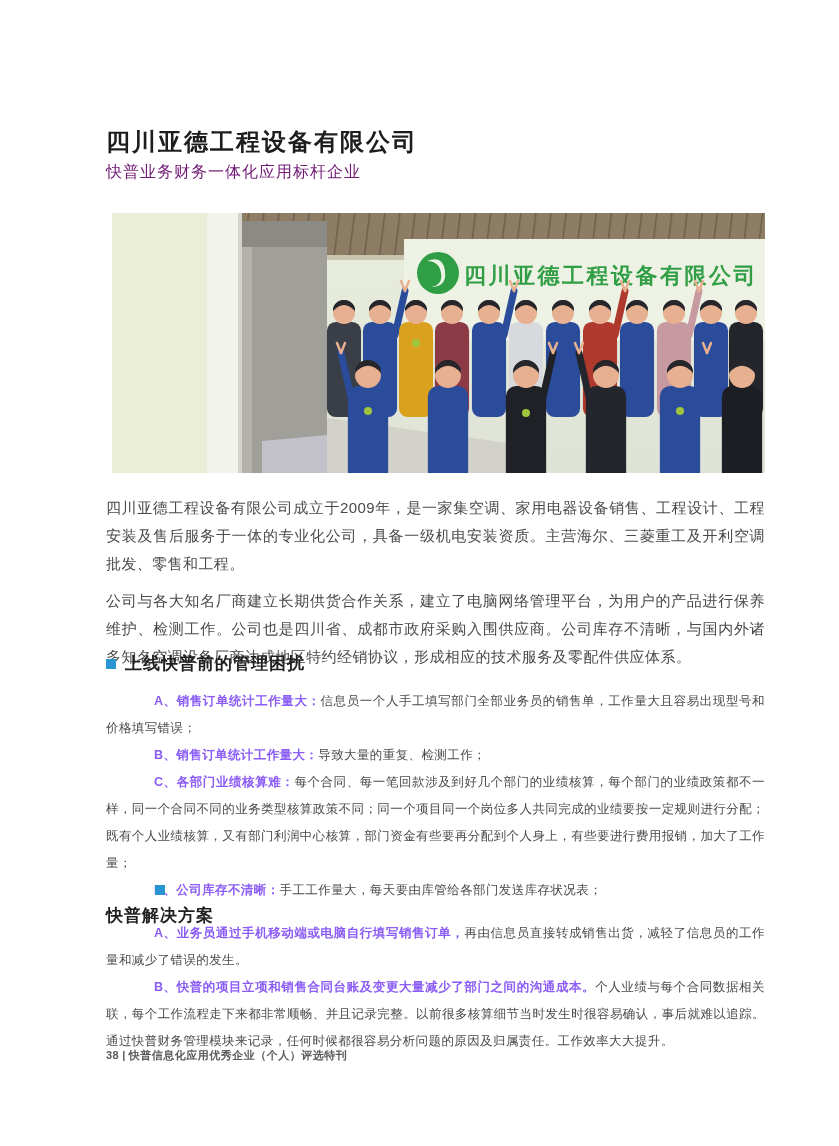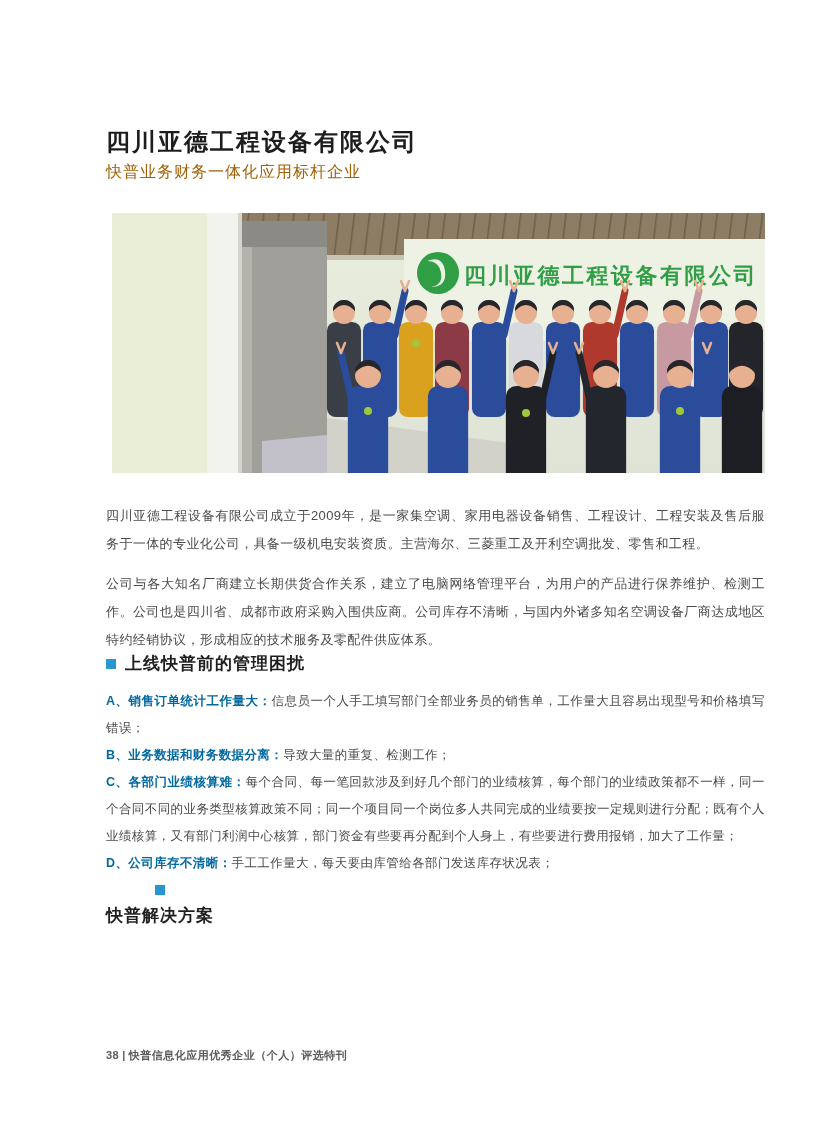--- a/index.html
+++ b/index.html
@@ -8,46 +8,46 @@
     font-family:"Liberation Sans","DejaVu Sans",sans-serif;
     margin:0 auto;overflow:hidden;color:#4a4a4a;
   }
   .abs{position:absolute;}
   .title{
     left:106px;top:126px;width:660px;
     font-size:24px;font-weight:bold;color:#1d1d1d;letter-spacing:2px;
   }
   .subtitle{
     left:106px;top:162px;width:660px;
-    font-size:16px;color:#a16207;letter-spacing:1px;
+    font-size:16px;color:#701a75;letter-spacing:1px;
   }
   .photo{
     left:112px;top:213px;width:653px;height:260px;display:block;
   }
   .intro{left:106px;top:490px;width:659px;}
   .intro p{
-    margin:12px 0 9px 0;font-size:13px;line-height:28px;
+    margin:4px 0 9px 0;font-size:15px;line-height:28px;
     letter-spacing:0.4px;text-align:justify;color:#4a4a4a;
   }
   .section-heading{
     display:flex;align-items:center;gap:9px;
     font-size:17px;font-weight:bold;color:#1f1f1f;letter-spacing:1px;
   }
   .section-heading .bullet{
     width:10px;height:10px;background:var(--accent,#2796d3);flex:0 0 auto;
   }
   .sec1-head{left:106px;top:652px;}
   .sec1-items{left:106px;top:688px;width:659px;}
   .sec2-head{left:106px;top:885px;flex-direction:column;}
   .sec2-items{left:106px;top:920px;width:659px;}
   .item{
     font-size:12.5px;line-height:27px;letter-spacing:0.4px;
     text-align:justify;color:#4a4a4a;
   }
-  .item b{color:#0369a1;}
+  .item b{color:#8b5cf6;margin-left:48px;}
   .footer{
     left:106px;top:1048px;width:659px;
     font-size:11px;color:#5a5a5a;letter-spacing:0.5px;font-weight:bold;
   }
   .footer span{margin-right:3px;}
 </style>
 </head>
 <body>
 
 <div class="page">
@@ -203,29 +203,31 @@
     <p>四川亚德工程设备有限公司成立于2009年，是一家集空调、家用电器设备销售、工程设计、工程安装及售后服务于一体的专业化公司，具备一级机电安装资质。主营海尔、三菱重工及开利空调批发、零售和工程。</p>
     <p>公司与各大知名厂商建立长期供货合作关系，建立了电脑网络管理平台，为用户的产品进行保养维护、检测工作。公司也是四川省、成都市政府采购入围供应商。公司库存不清晰，与国内外诸多知名空调设备厂商达成地区特约经销协议，形成相应的技术服务及零配件供应体系。</p>
   </div>
 
   <div class="abs section-heading sec1-head">
     <span class="bullet"></span>
     <span>上线快普前的管理困扰</span>
   </div>
   <div class="abs sec1-items">
       <div class="item"><b>A、销售订单统计工作量大：</b><span>信息员一个人手工填写部门全部业务员的销售单，工作量大且容易出现型号和价格填写错误；</span></div>
-      <div class="item"><b>B、业务数据和财务数据分离：</b><span>导致大量的重复、检测工作；</span></div>
+      <div class="item"><b>B、销售订单统计工作量大：</b><span>导致大量的重复、检测工作；</span></div>
       <div class="item"><b>C、各部门业绩核算难：</b><span>每个合同、每一笔回款涉及到好几个部门的业绩核算，每个部门的业绩政策都不一样，同一个合同不同的业务类型核算政策不同；同一个项目同一个岗位多人共同完成的业绩要按一定规则进行分配；既有个人业绩核算，又有部门利润中心核算，部门资金有些要再分配到个人身上，有些要进行费用报销，加大了工作量；</span></div>
       <div class="item"><b>D、公司库存不清晰：</b><span>手工工作量大，每天要由库管给各部门发送库存状况表；</span></div>
     </div>
 
   <div class="abs section-heading sec2-head">
     <span class="bullet"></span>
     <span>快普解决方案</span>
   </div>
   <div class="abs sec2-items">
+      <div class="item"><b>A、业务员通过手机移动端或电脑自行填写销售订单，</b><span>再由信息员直接转成销售出货，减轻了信息员的工作量和减少了错误的发生。</span></div>
+      <div class="item"><b>B、快普的项目立项和销售合同台账及变更大量减少了部门之间的沟通成本。</b><span>个人业绩与每个合同数据相关联，每个工作流程走下来都非常顺畅、并且记录完整。以前很多核算细节当时发生时很容易确认，事后就难以追踪。通过快普财务管理模块来记录，任何时候都很容易分析问题的原因及归属责任。工作效率大大提升。</span></div>
     </div>
 
   <div class="abs footer">
     <span>38</span><span>|</span><span>快普信息化应用优秀企业（个人）评选特刊</span>
   </div>
 
 </div>
 
 </body></html>

